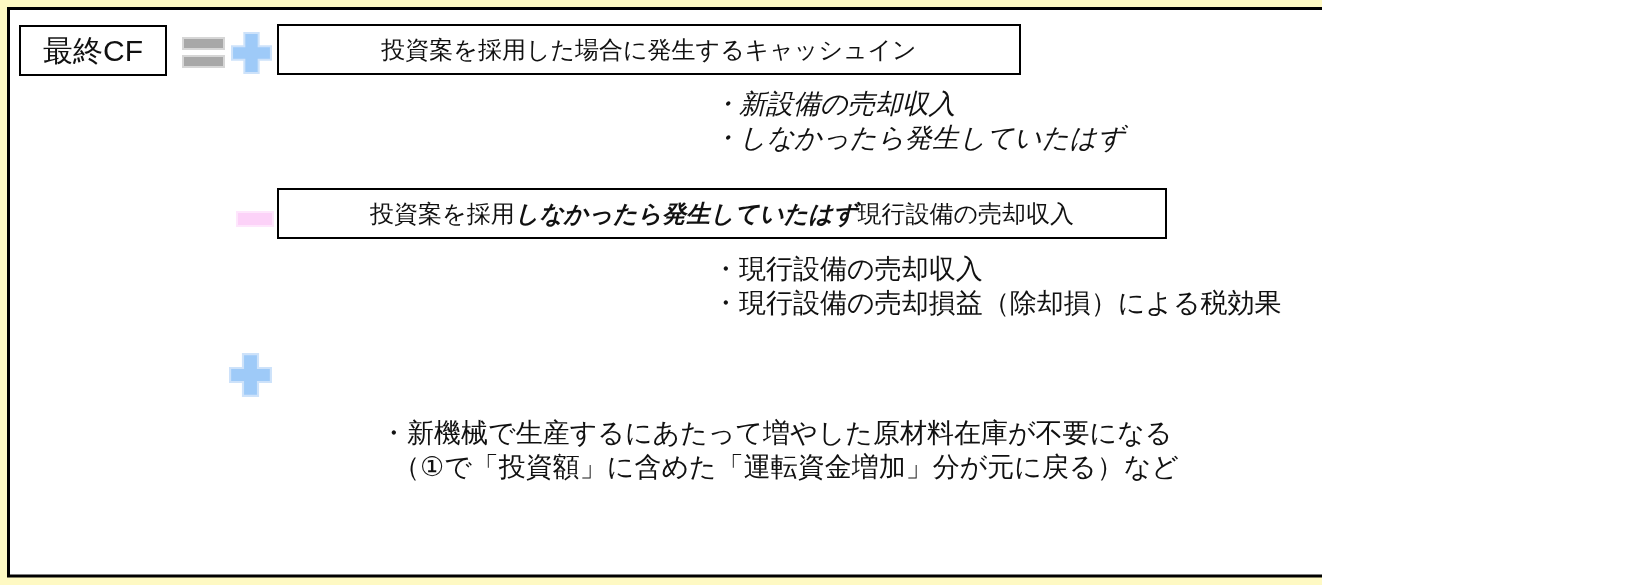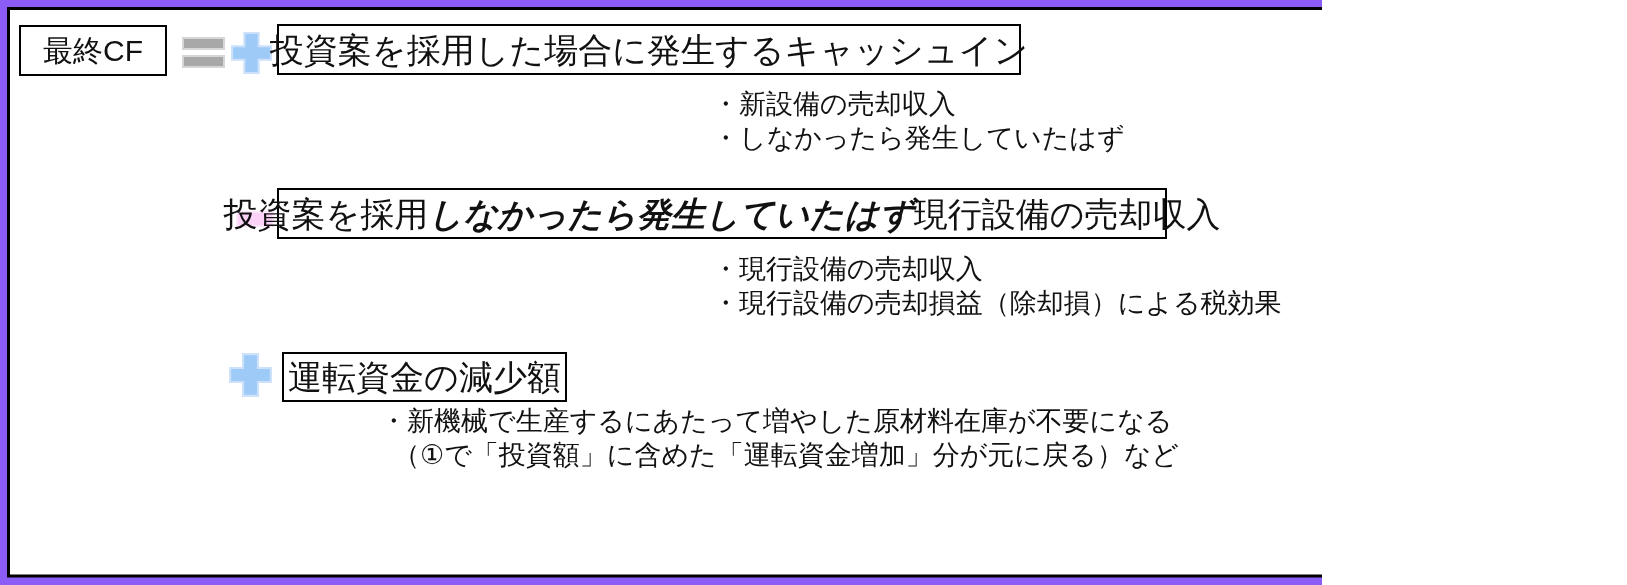--- a/index.html
+++ b/index.html
@@ -1,43 +1,43 @@
 <!DOCTYPE html>
 <html lang="ja" style="--plus-fill: #9ecaf8; --plus-stroke: #cde2fa; --equals-fill: #a8a8a8; --equals-stroke: #d6d6d6; --minus-fill: #fcd2f8; --minus-stroke: #fee6fc; --fold-fill: #ededed; --frame-stroke: #000000;"><head>
 <meta charset="utf-8">
 <style>
   html,body{margin:0;padding:0;background:#fff;}
   body{font-family:"Liberation Sans","DejaVu Sans",sans-serif;color:#111;}
-  .canvas{position:relative;width:1322px;height:585px;background:#8b5cf6;overflow:hidden;}
+  .canvas{position:relative;width:1322px;height:585px;background:#fef9c3;overflow:hidden;}
   .frame-svg{position:absolute;left:0;top:0;width:1627px;height:585px;}
   .abs{position:absolute;box-sizing:border-box;}
   .label-box{
     border:2.5px solid #000;background:#fff;display:flex;align-items:center;
-    justify-content:center;white-space:nowrap;font-size:34px;line-height:1;
+    justify-content:center;white-space:nowrap;font-size:24px;line-height:1;
   }
   .cf-box{left:19px;top:25px;width:148px;height:51px;font-size:30px;}
   .box1{left:277px;top:24px;width:744px;height:51px;border-width:2px;}
   .box2{left:277px;top:188px;width:890px;height:51px;border-width:2px;}
   .box3{left:282px;top:352px;width:285px;height:50px;border-width:2px;}
   .box2 .bold{font-weight:bold;font-style:italic;}
   
   .equals{left:182px;top:37px;width:43px;height:31px;display:flex;flex-direction:column;justify-content:space-between;}
   .equals .bar{height:13px;width:100%;background:var(--equals-fill);border:2px solid var(--equals-stroke);box-sizing:border-box;}
   
   .minus{left:236px;top:211px;width:38px;height:16px;background:var(--minus-fill);border:2px solid var(--minus-stroke);}
   
   .plus1{left:231px;top:32px;width:41px;height:42px;}
   .plus2{left:229px;top:353px;width:43px;height:44px;}
   .plus-svg{width:100%;height:100%;display:block;}
   .plus-svg path{fill:var(--plus-fill);stroke:var(--plus-stroke);stroke-width:2;}
   
   .bullets{font-size:27px;line-height:34px;white-space:nowrap;}
-  .bullets1{left:712px;top:87px;}
+  .bullets1{left:712px;top:87px;font-style:italic;}
   .bullets2{left:712px;top:252px;font-family:Liberation Serif, serif;}
-  .bullets3{left:380px;top:404px;}
+  .bullets3{left:380px;top:416px;}
   .bullets3 .line2{padding-left:13px;}
 </style>
 </head>
 <body>
 
 <div class="canvas">
 
   <svg class="frame-svg" viewBox="0 0 1627 585" aria-hidden="true">
     <path d="M 8.5 8.5 H 1616.5 V 526.5 L 1568 576 H 8.5 Z" fill="#ffffff" stroke="#000000" stroke-width="3"></path>
     <path d="M 1568 576 L 1581 536.5 L 1616.5 526.5 Z" style="fill:var(--fold-fill)" stroke="#000000" stroke-width="2.5" stroke-linejoin="miter"></path>
@@ -72,21 +72,18 @@
   <div class="abs bullets bullets2">
     <div>・現行設備の売却収入</div>
     <div>・現行設備の売却損益（除却損）による税効果</div>
   </div>
 
   <div class="abs plus2">
     <svg class="plus-svg" viewBox="0 0 40 41" aria-hidden="true">
       <path d="M13 1 H27 V14 H39 V27 H27 V40 H13 V27 H1 V14 H13 Z"></path>
     </svg>
   </div>
-  <div class="abs label-box box3">
-    <span>運転資金の減少額</span>
-  </div>
   <div class="abs bullets bullets3">
     <div>・新機械で生産するにあたって増やした原材料在庫が不要になる</div>
     <div class="line2">（①で「投資額」に含めた「運転資金増加」分が元に戻る）など</div>
   </div>
 
 </div>
 
 </body></html>

